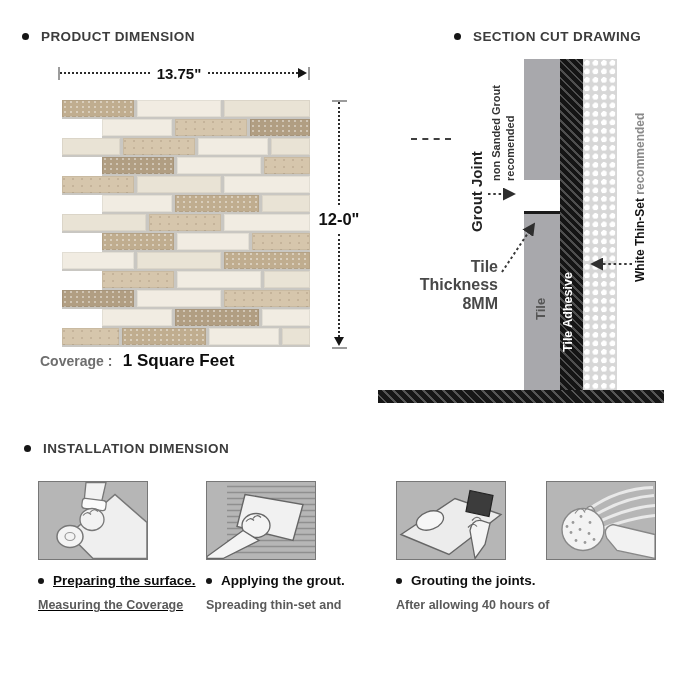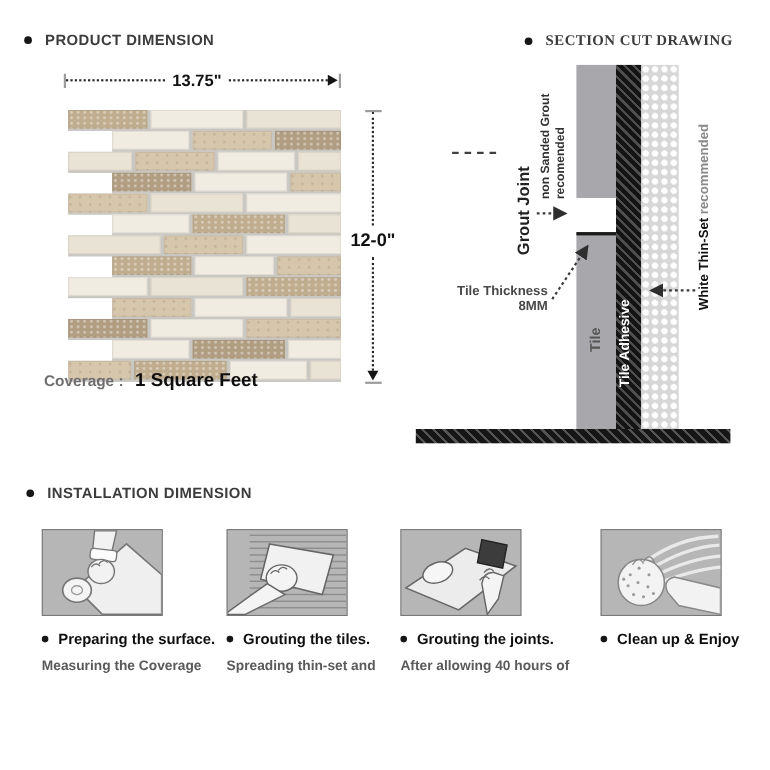--- a/index.html
+++ b/index.html
@@ -31,37 +31,37 @@
   
   #mosaic{position:absolute;left:62px;top:100px;width:248px;height:247px;}
   .mrow{position:absolute;height:17px;display:flex;gap:3px;background:#c9c7c2;
         border-bottom:2px solid #c9c7c2;}
   .brick{height:17px;flex:none;box-shadow:inset 0 0 0 1px rgba(0,0,0,.06);}
   .brick.tan,.brick.mocha{background-image:radial-gradient(circle at 3px 2px,rgba(255,255,255,.4) 1px,transparent 1.5px);
         background-size:6px 5px;}
   .brick.sand{background-image:radial-gradient(circle at 2px 3px,rgba(120,95,70,.18) 1px,transparent 1.4px);
         background-size:9px 7px;}
 
-  .coverage{position:absolute;left:40px;top:336px;white-space:nowrap;}
+  .coverage{position:absolute;left:40px;top:351px;white-space:nowrap;}
   .coverage .c-lab{font-weight:bold;font-size:14px;color:#6e6e6e;}
   .coverage .c-val{font-weight:bold;font-size:17px;color:#0d0d0d;margin-left:6px;}
 
   
   #section-draw{position:absolute;left:370px;top:50px;width:320px;height:360px;}
   .abs{position:absolute;}
   .gray-col{background:#a8a8ac;}
   .hatch-col{background:repeating-linear-gradient(45deg,#141414 0 4px,#4e4e4e 4px 6px);}
   .dot-col{background-color:#d7d7d7;
            background-image:radial-gradient(circle at 4px 4px,#ffffff 2.7px,transparent 3.1px);
            background-size:8.5px 8.5px;}
   .floor{background:repeating-linear-gradient(45deg,#161616 0 5px,#555 5px 7px);}
   .vtext{position:absolute;writing-mode:vertical-rl;transform:rotate(180deg);
          white-space:nowrap;line-height:1;}
   .dashseg{position:absolute;height:0;border-top:2.5px dashed #3f3f3f;}
-  .tile-thick{position:absolute;text-align:right;font-weight:bold;font-size:12px;
+  .tile-thick{position:absolute;text-align:right;font-weight:bold;font-size:16px;
               color:#484848;line-height:1.15;}
 
   
   .step{position:absolute;top:481px;}
   .step-img{width:108px;height:77px;background:#b6b6b6;border:1px solid #777;display:block;}
   .step-title{display:flex;align-items:center;gap:9px;margin-top:13px;
               font-weight:bold;font-size:13.5px;color:#0e0e0e;white-space:nowrap;}
   .step-title .bullet{width:6px;height:6px;}
   .step-desc{margin-top:9px;font-weight:bold;font-size:12.5px;color:#5a5a5a;
              line-height:1.32;white-space:pre-line;}
@@ -162,21 +162,21 @@
     <span class="vdash"></span>
     <span class="arr-down"></span>
     <span class="htick"></span>
   </div>
 
   <div class="coverage">
     <span class="c-lab">Coverage :</span>
     <span class="c-val">1 Square Feet</span>
   </div>
 
-  <div class="hdr" style="left:477px;top:29px;font-family:Liberation Serif, serif;">
+  <div class="hdr" style="left:454px;top:29px;">
     <span class="bullet"></span>
     <span>SECTION CUT DRAWING</span>
   </div>
 
   <div id="section-draw">
 
     <div class="abs gray-col" style="left:154px;top:9px;width:36px;height:121px;"></div>
     <div class="abs gray-col" style="left:154px;top:161px;width:36px;height:179px;border-top:3px solid #1a1a1a;"></div>
     <div class="abs hatch-col" style="left:190px;top:9px;width:23px;height:331px;"></div>
     <div class="abs dot-col" style="left:213px;top:9px;width:34px;height:331px;"></div>
@@ -208,21 +208,21 @@
       <path d="M132,222 L164,174" stroke="#3a3a3a" stroke-width="2" stroke-dasharray="2.5,2.8" fill="none" marker-end="url(#arr)"></path>
       <path d="M262,214 L222,214" stroke="#3a3a3a" stroke-width="2" stroke-dasharray="2.5,2.8" fill="none" marker-end="url(#arr)"></path>
     </svg>
   </div>
 
   <div class="hdr" style="left:24px;top:441px;">
     <span class="bullet"></span>
     <span>INSTALLATION DIMENSION</span>
   </div>
 
-  <div class="step" style="left:38px;width:162px;">
+  <div class="step" style="left:38px;width:162px;text-decoration:underline;">
     <svg class="step-img" viewBox="0 0 108 76">
       <rect x="0" y="0" width="108" height="76" fill="#b6b6b6"></rect>
       <path d="M30,52 L76,12 L108,40 L108,76 L54,76 Z" fill="#efefef" stroke="#777" stroke-width="1.5"></path>
       <ellipse cx="31" cy="54" rx="13" ry="11" fill="#f4f4f4" stroke="#777" stroke-width="1.5"></ellipse>
       <ellipse cx="31" cy="54" rx="5" ry="4" fill="none" stroke="#999" stroke-width="1.2"></ellipse>
       <path d="M47,0 L67,0 L62,22 L45,20 Z" fill="#f2f2f2" stroke="#777" stroke-width="1.3"></path>
       <rect x="43" y="17" width="24" height="10" rx="3" fill="#fbfbfb" stroke="#777" stroke-width="1.2" transform="rotate(7 55 22)"></rect>
       <ellipse cx="53" cy="37" rx="12" ry="11" fill="#f2f2f2" stroke="#777" stroke-width="1.3"></ellipse>
       <path d="M44,33 q4,-5 8,-1 M51,30 q4,-5 8,-1" stroke="#777" stroke-width="1.2" fill="none"></path>
     </svg>
@@ -242,28 +242,28 @@
       <g stroke="#8f8f8f" stroke-width="1.4">
         <path d="M20,4 H108 M20,10 H108 M20,16 H108 M20,22 H108 M20,28 H108 M20,34 H108 M20,40 H108 M20,46 H108 M20,52 H108 M20,58 H108 M20,64 H108 M20,70 H108"></path>
       </g>
       <polygon points="38,12 96,22 86,58 30,44" fill="#f1f1f1" stroke="#666" stroke-width="1.4"></polygon>
       <ellipse cx="49" cy="43" rx="14" ry="12" fill="#f4f4f4" stroke="#666" stroke-width="1.3"></ellipse>
       <path d="M39,39 q4,-5 8,-1 M46,36 q4,-5 8,-1" stroke="#666" stroke-width="1.2" fill="none"></path>
       <path d="M0,74 L36,48 L52,58 L16,76 L0,76 Z" fill="#f4f4f4" stroke="#666" stroke-width="1.3"></path>
     </svg>
     <div class="step-title">
       <span class="bullet"></span>
-      <span>Grouting the tiles.</span>
+      <span>Applying the grout.</span>
     </div>
     <div class="step-desc">Spreading thin-set and
 applying mosaic on the
 uneven.</div>
   </div>
 
-  <div class="step" style="left:364px;width:172px;">
+  <div class="step" style="left:396px;width:172px;">
     <svg class="step-img" viewBox="0 0 108 76">
       <rect x="0" y="0" width="108" height="76" fill="#b6b6b6"></rect>
       <polygon points="4,52 58,16 104,32 52,72" fill="#ececec" stroke="#666" stroke-width="1.4"></polygon>
       <ellipse cx="33" cy="38" rx="14" ry="9" fill="#f6f6f6" stroke="#666" stroke-width="1.3" transform="rotate(-20 33 38)"></ellipse>
       <polygon points="73,8 96,13 92,34 69,29" fill="#3c3c3c" stroke="#222" stroke-width="1.2"></polygon>
       <path d="M78,76 L73,48 Q75,37 84,38 L93,41 L88,62 Z" fill="#f4f4f4" stroke="#666" stroke-width="1.3"></path>
       <path d="M71,45 q5,-6 9,-1 M75,38 q5,-6 9,-1" stroke="#666" stroke-width="1.2" fill="none"></path>
     </svg>
     <div class="step-title">
       <span class="bullet"></span>
@@ -294,19 +294,15 @@
           <circle cx="24" cy="50" r="1.4"></circle>
         <circle cx="33" cy="47" r="1.4"></circle>
           <circle cx="42" cy="51" r="1.4"></circle>
         <circle cx="29" cy="58" r="1.4"></circle>
           <circle cx="38" cy="60" r="1.4"></circle>
         <circle cx="47" cy="57" r="1.4"></circle>
           <circle cx="20" cy="44" r="1.4"></circle>
       </g>
       <path d="M28,31 q6,-9 10,-1 M38,28 q6,-9 10,1" stroke="#888" stroke-width="1.2" fill="none"></path>
     </svg>
-    <div class="step-title">
-      <span class="bullet"></span>
-      <span>Clean up &amp; Enjoy</span>
-    </div>
   </div>
 
 </div>
 
 </body></html>

